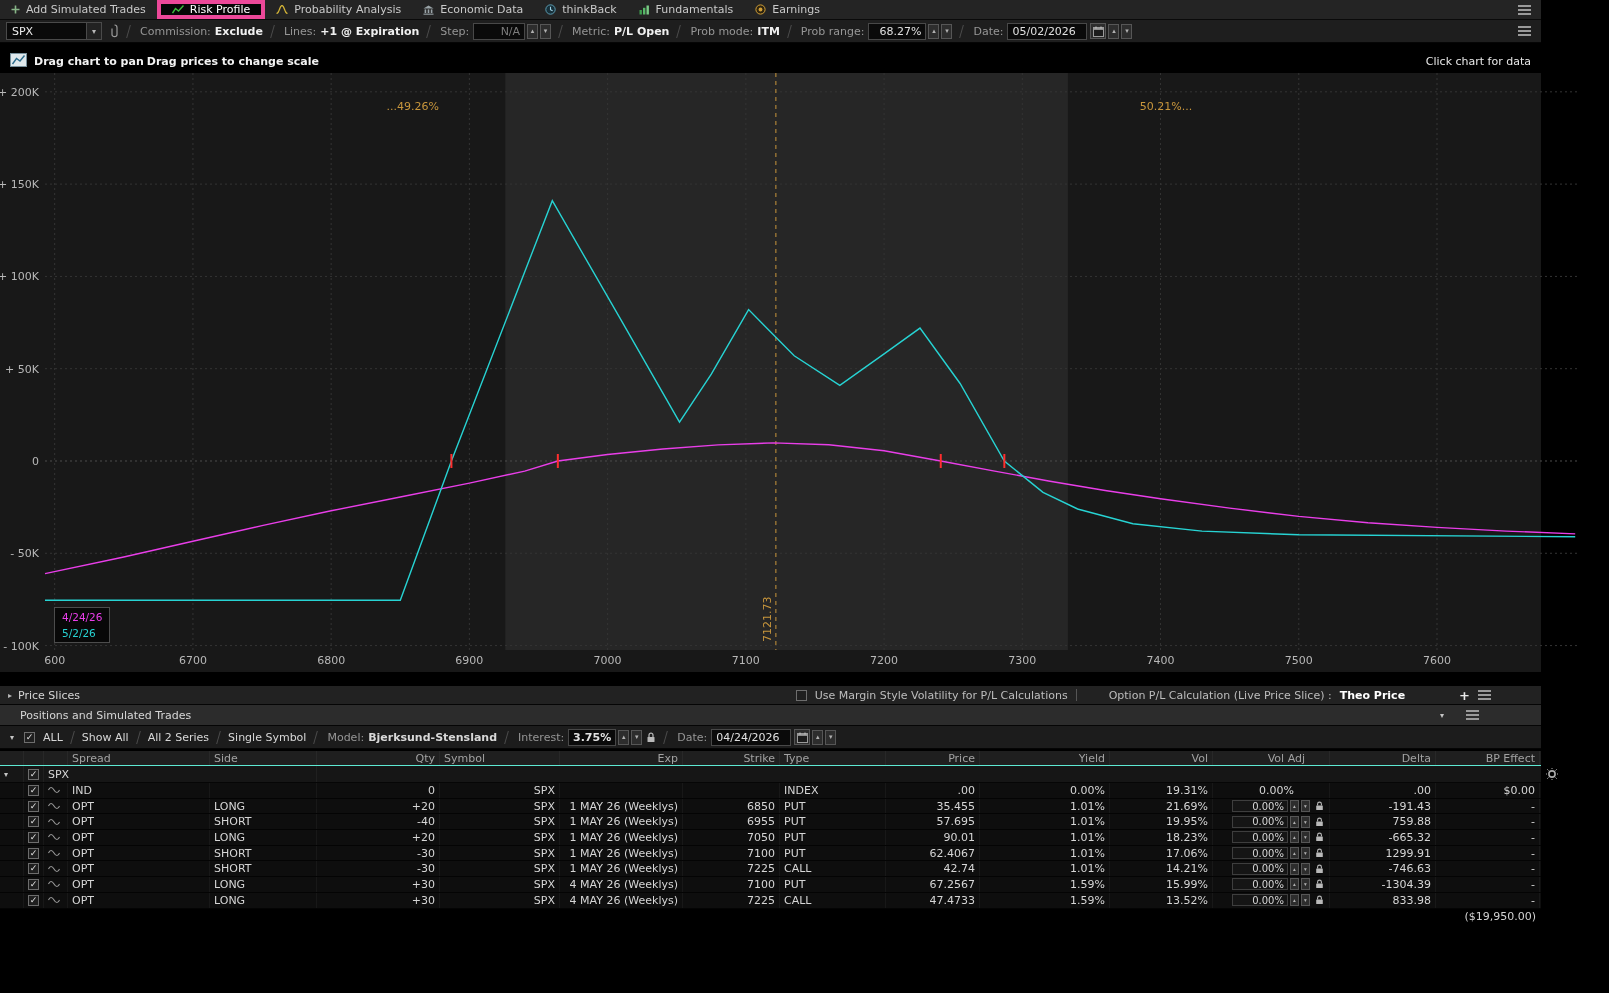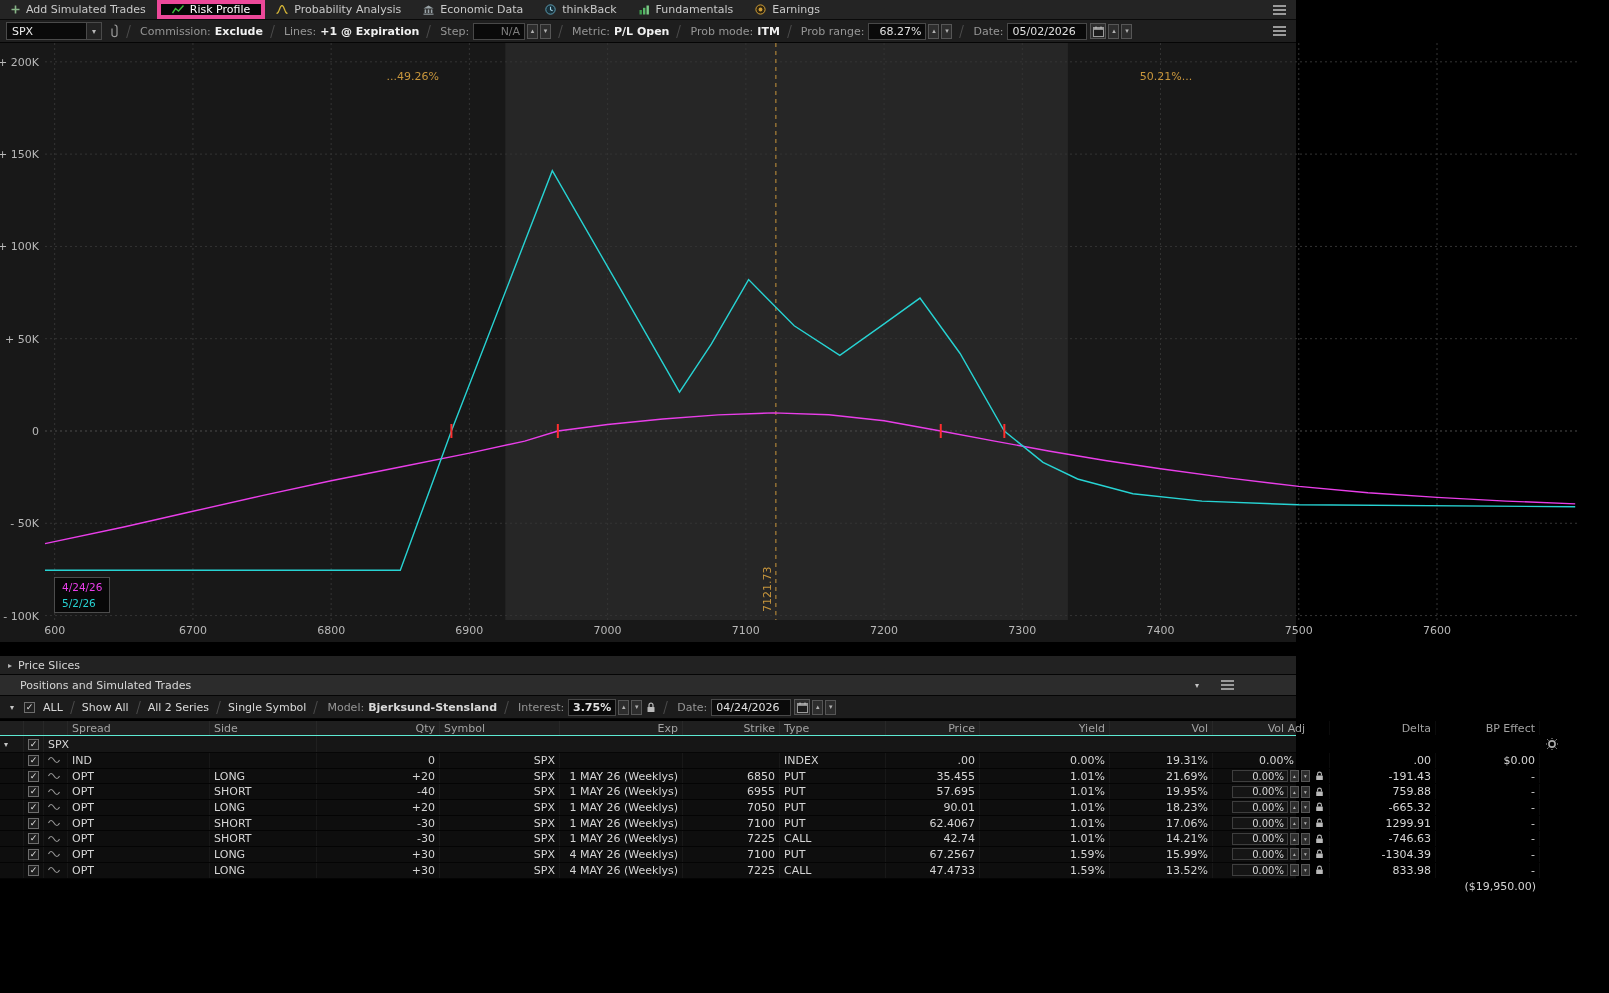--- a/index.html
+++ b/index.html
@@ -1,18 +1,18 @@
 <!DOCTYPE html>
 <html><head>
 <meta charset="utf-8">
 <style>
   * { margin:0; padding:0; box-sizing:border-box; }
   html,body { width:1609px; height:993px; background:#000; overflow:hidden;
     font-family:"DejaVu Sans","Liberation Sans",sans-serif; font-size:11px; color:#d6d6d6; }
-  .app { width:1296px; height:993px; background:#000; position:relative; }
+  .app { width:1541px; height:993px; background:#000; position:relative; }
 
   
   .tabbar { height:20px; background:#242424; display:flex; align-items:stretch; border-bottom:1px solid #0a0a0a; }
   .tab { display:flex; align-items:center; gap:6px; padding:0 11px; color:#c9c9c9; }
   .tab.active { background:#060606; border:4px solid #ec4899; color:#fff; }
   .tab .ticon { display:inline-flex; align-items:center; }
   .tabbar-right { margin-left:auto; display:flex; align-items:center; padding-right:10px; }
   .hamburger { display:inline-flex; flex-direction:column; gap:2px; width:13px; }
   .hamburger i { display:block; height:2px; background:#9a9a9a; }
 
@@ -201,20 +201,29 @@
     <span class="stepper">▴</span>
     <span class="stepper">▾</span>
     <span style="margin-left:auto;"></span>
     <span class="hamburger" style="margin-right:4px;">
         <i></i>
         <i></i>
         <i></i>
       </span>
   </div>
 
+  <div class="hintbar">
+    <span><svg width="17" height="14" viewBox="0 0 17 14">
+          <rect x="0.5" y="0.5" width="16" height="13" fill="#dfe8ec" stroke="#77909c"></rect>
+          <path d="M2.5 11 L6.5 5.5 L10 8 L14.5 2.5" stroke="#2c6c8c" fill="none" stroke-width="1.4"></path>
+        </svg></span>
+    <b>Drag chart to pan</b>
+    <b style="margin-left:3px;">Drag prices to change scale</b>
+    <span class="rightmsg">Click chart for data</span>
+  </div>
 
   <div class="plot">
     <svg id="chart-svg" width="1609" height="599">
         <rect x="505.3146979260595" y="0" width="562.6068530207394" height="577" fill="#262626"></rect>
         <line x1="54.67628494138864" x2="54.67628494138864" y1="0" y2="577" stroke="#343434" stroke-dasharray="2 3"></line>
         <line x1="192.9089269612263" x2="192.9089269612263" y1="0" y2="577" stroke="#343434" stroke-dasharray="2 3"></line>
         <line x1="331.14156898106404" x2="331.14156898106404" y1="0" y2="577" stroke="#343434" stroke-dasharray="2 3"></line>
         <line x1="469.37421100090165" x2="469.37421100090165" y1="0" y2="577" stroke="#343434" stroke-dasharray="2 3"></line>
         <line x1="607.6068530207394" x2="607.6068530207394" y1="0" y2="577" stroke="#343434" stroke-dasharray="2 3"></line>
         <line x1="745.8394950405772" x2="745.8394950405772" y1="0" y2="577" stroke="#343434" stroke-dasharray="2 3"></line>
@@ -261,20 +270,33 @@
       </svg>
     <div class="legend">
       <span style="color: rgb(233, 62, 233);">4/24/26</span>
       <span style="color: rgb(39, 211, 211);">5/2/26</span>
     </div>
   </div>
 
   <div class="slicebar">
     <span class="tri">▸</span>
     <span>Price Slices</span>
+    <div class="right-group">
+      <span class="cb unchecked"></span>
+      <span class="gray">Use Margin Style Volatility for P/L Calculations</span>
+      <span class="vsep"></span>
+      <span class="gray mLr">Option P/L Calculation (Live Price Slice) :</span>
+      <b style="color:#fff;">Theo Price</b>
+      <span class="plusbtn">+</span>
+      <span class="hamburger">
+          <i></i>
+          <i></i>
+          <i></i>
+        </span>
+    </div>
   </div>
 
   <div class="posheader">
     <span>Positions and Simulated Trades</span>
     <div class="right-group">
       <span class="chev">▾</span>
       <span class="hamburger">
           <i></i>
           <i></i>
           <i></i>

